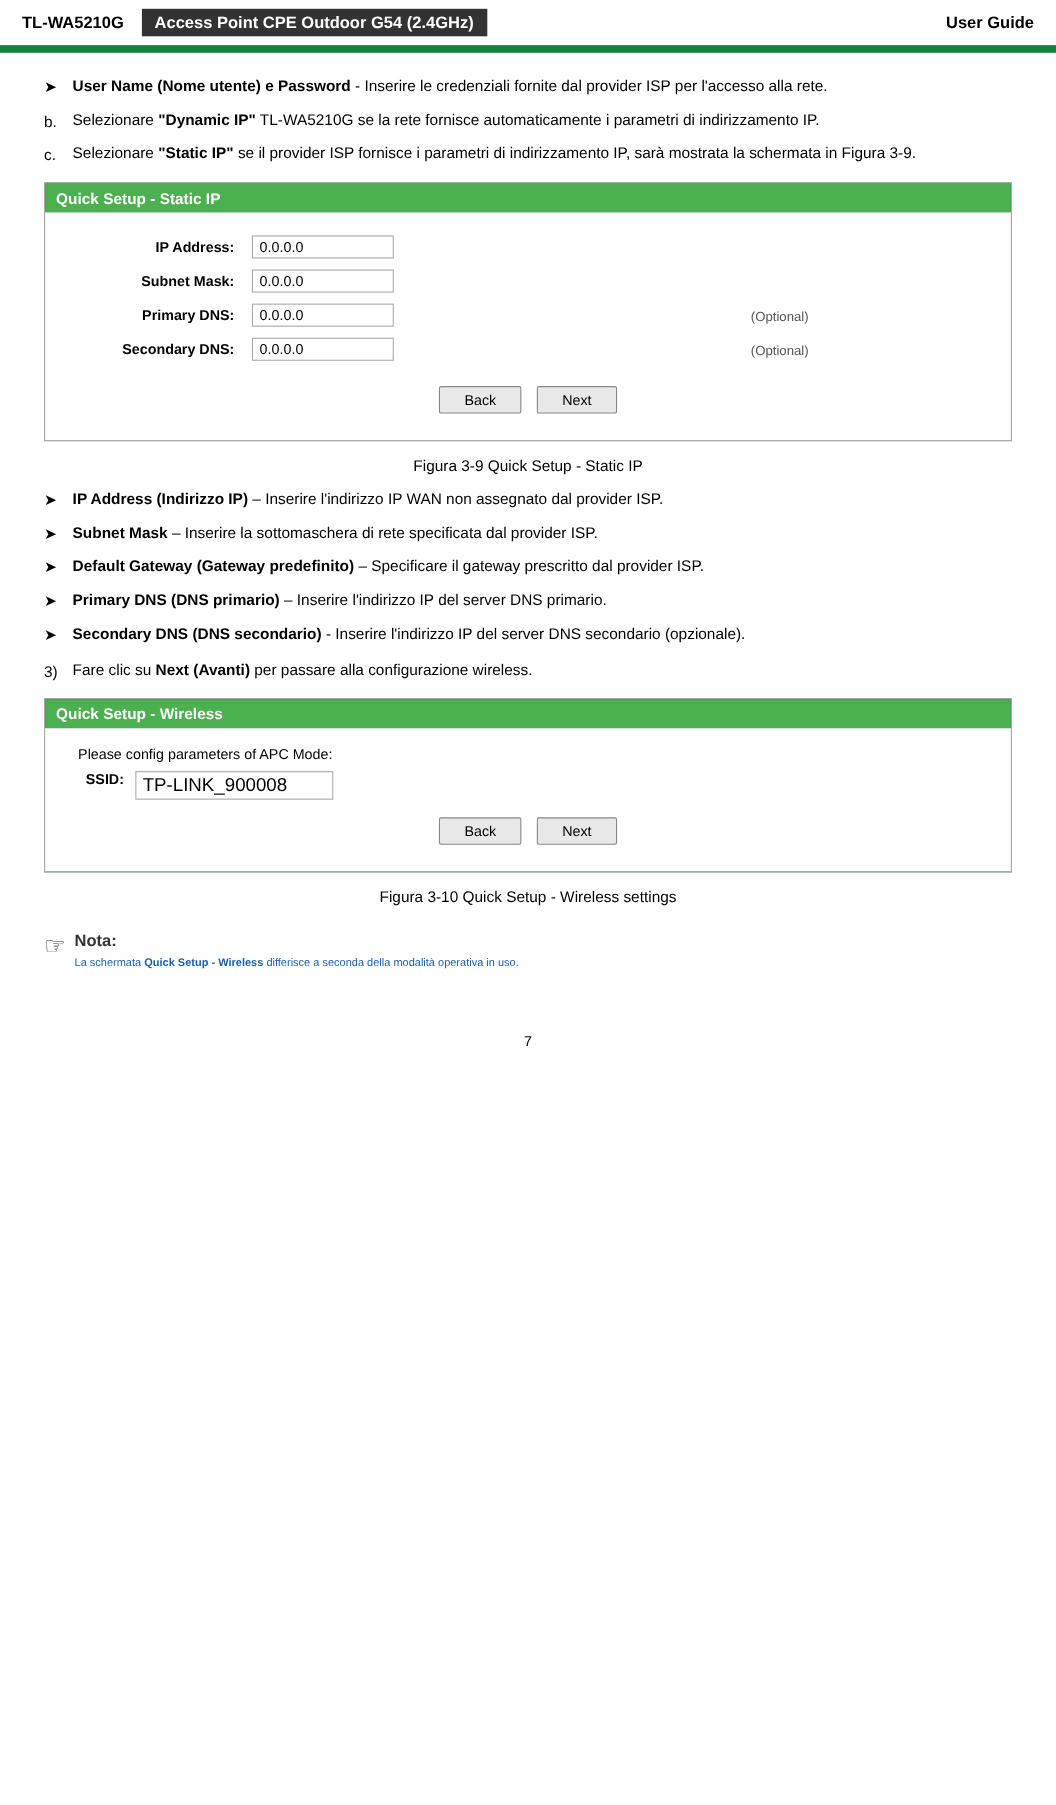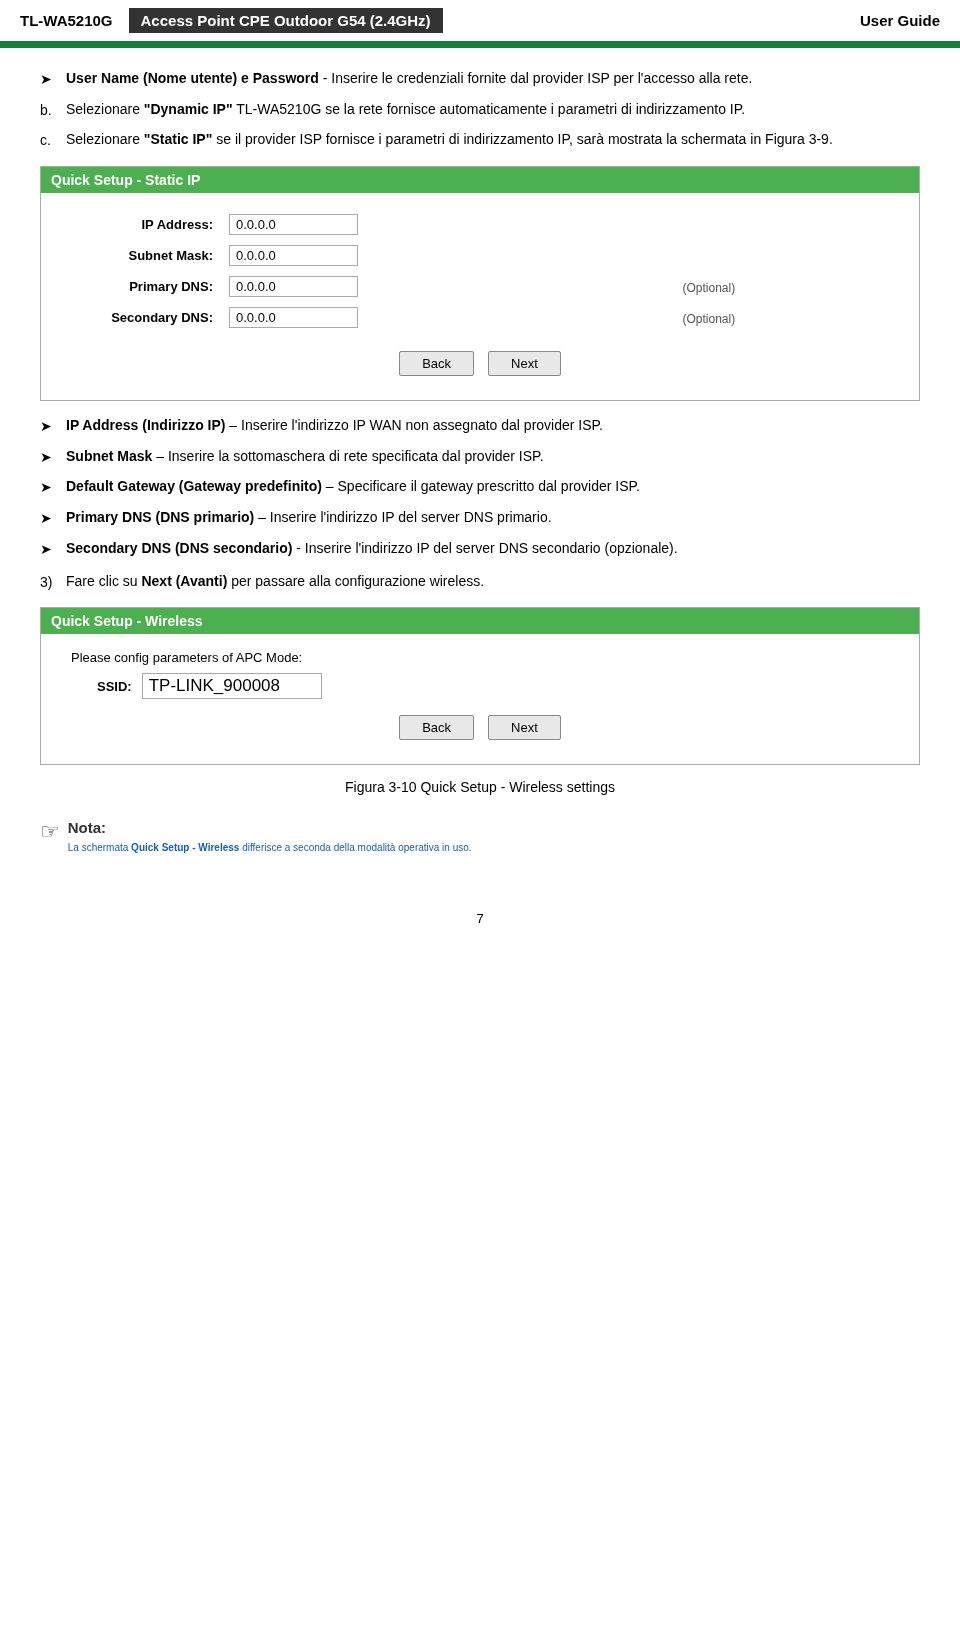--- a/index.html
+++ b/index.html
@@ -134,22 +134,22 @@
     .note-text {
       color: #1a5fa8;
       font-size: 10px;
       line-height: 1.5;
       margin-top: 4px;
     }
 
     
     .ssid-row {
       display: flex;
-      align-items: center;
-      margin: 8px 0 10px 36px;
+      align-items: flex-start;
+      margin: 8px 0 10px 17px;
     }
     .ssid-label {
       font-weight: bold;
       margin-right: 10px;
       font-size: 13px;
     }
     .ssid-input {
       border: 1px solid #aaa;
       padding: 2px 6px;
       font-size: 17px;
@@ -255,20 +255,21 @@
         </tr>
       </tbody>
         </table>
       <div class="btn-row">
         <button class="btn">Back</button>
         <button class="btn">Next</button>
       </div>
     </div>
   </div>
 
+  <div class="figure-caption">Figura 3-9 Quick Setup - Static IP</div>
 
   <div class="arr-bullet">
     <span class="arr-symbol">➤</span>
     <span class="arr-content">
       <strong>IP Address (Indirizzo IP)</strong>
       <span> – Inserire l'indirizzo IP WAN non assegnato dal provider ISP.</span>
     </span>
   </div>
 
   <div class="arr-bullet">

